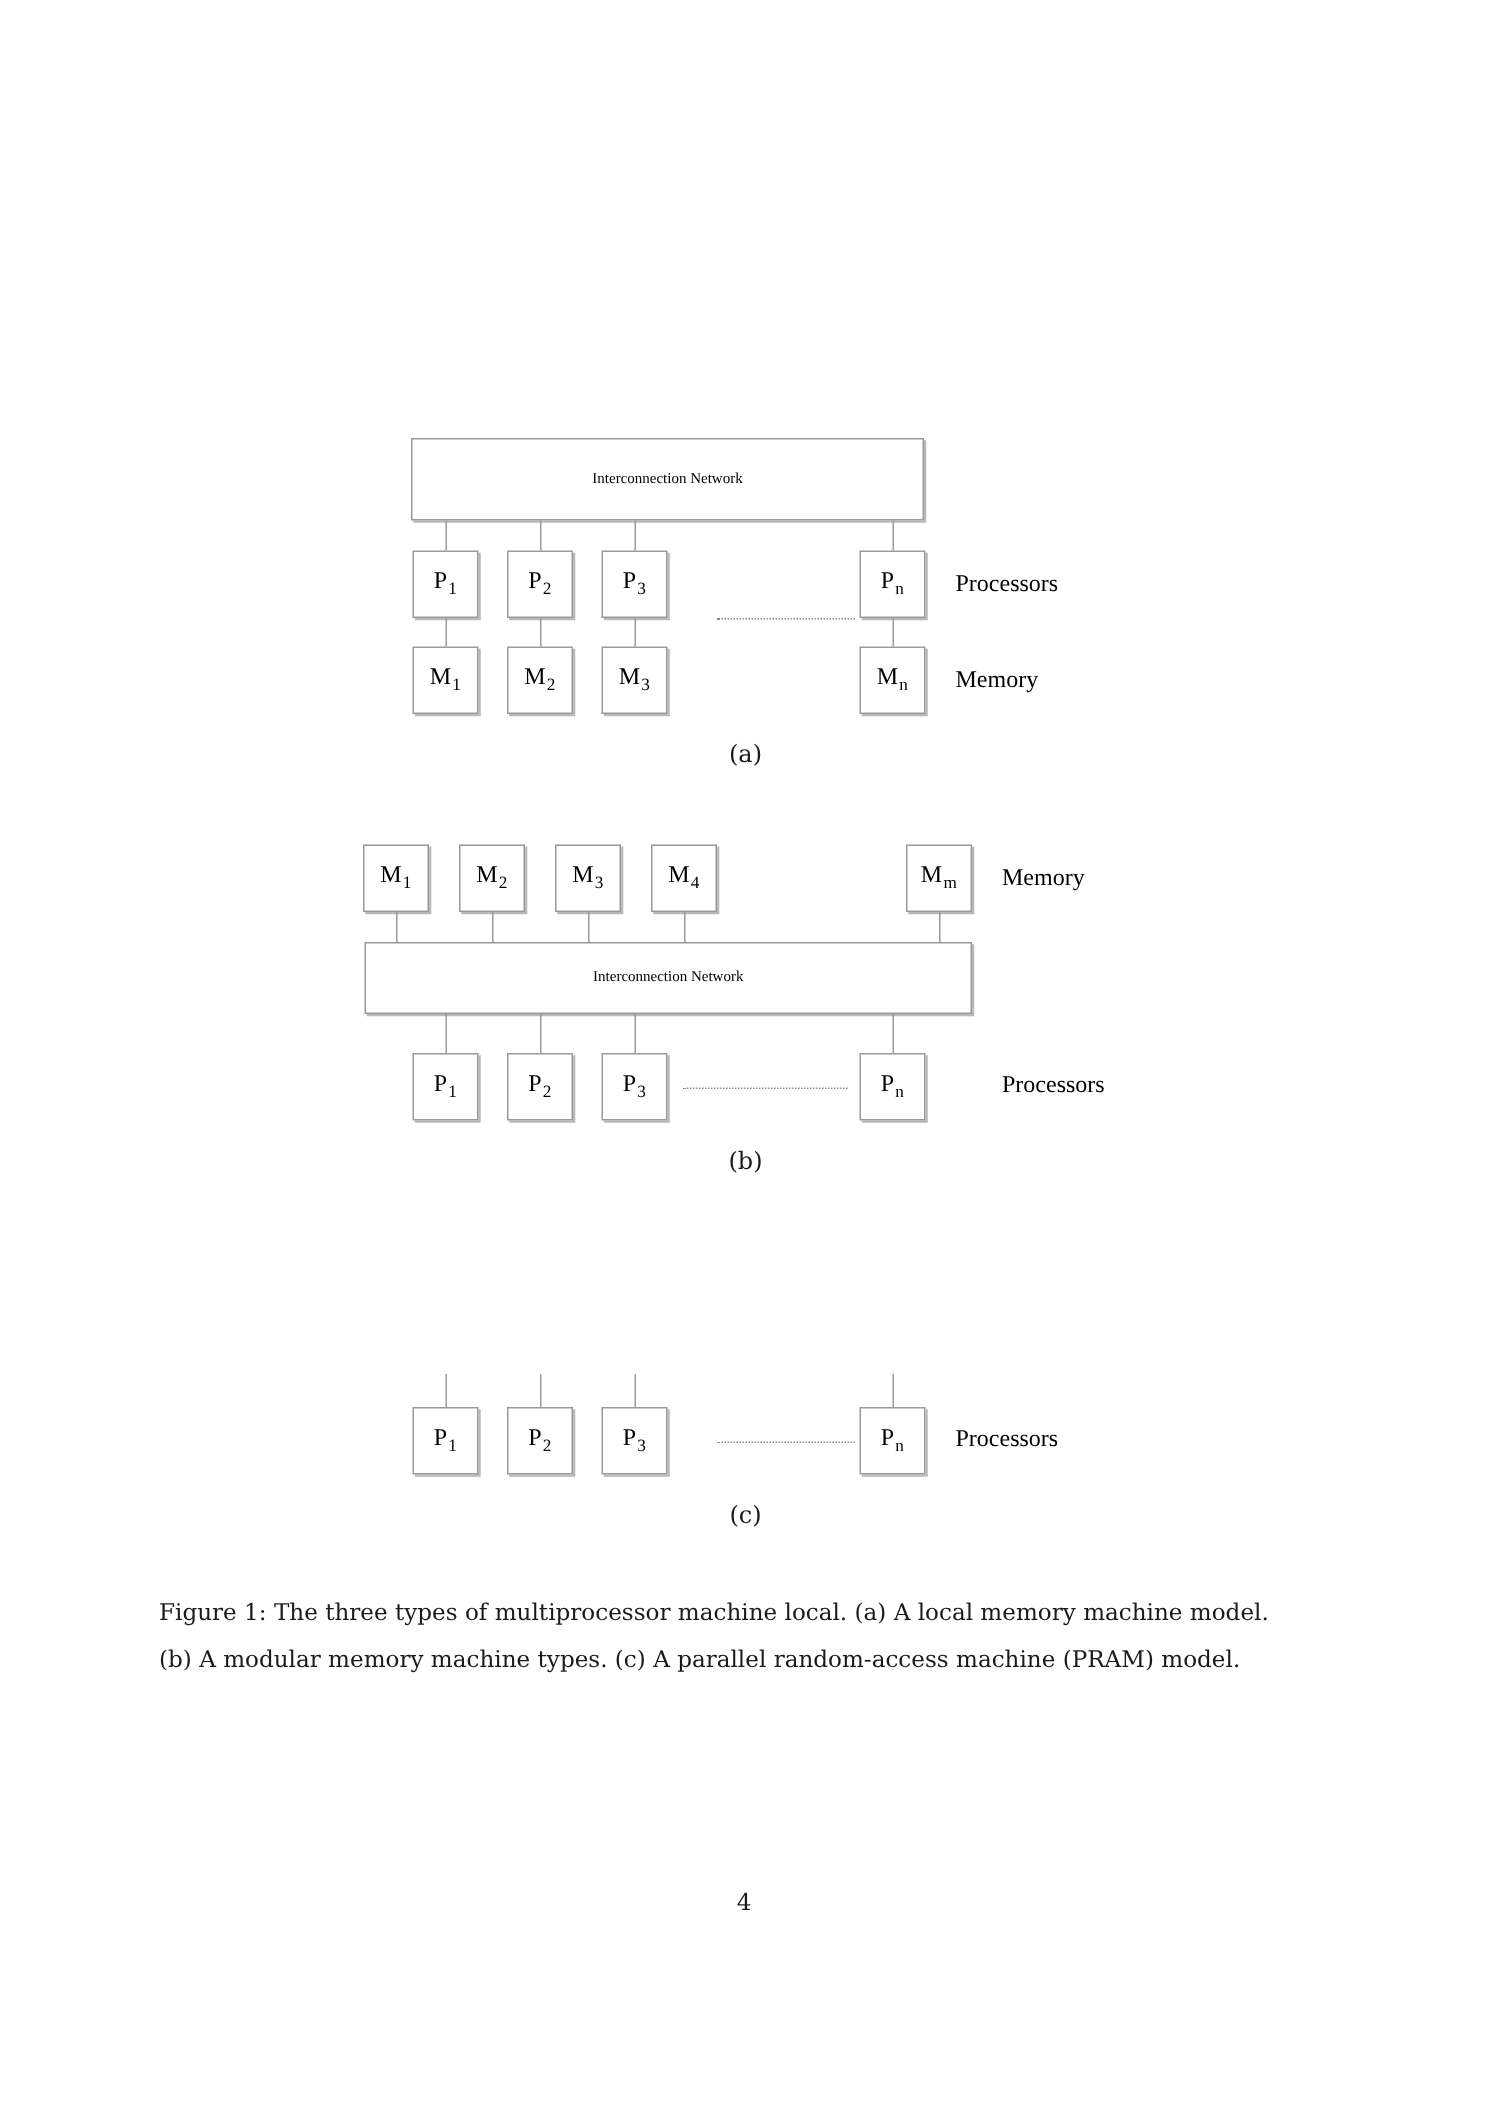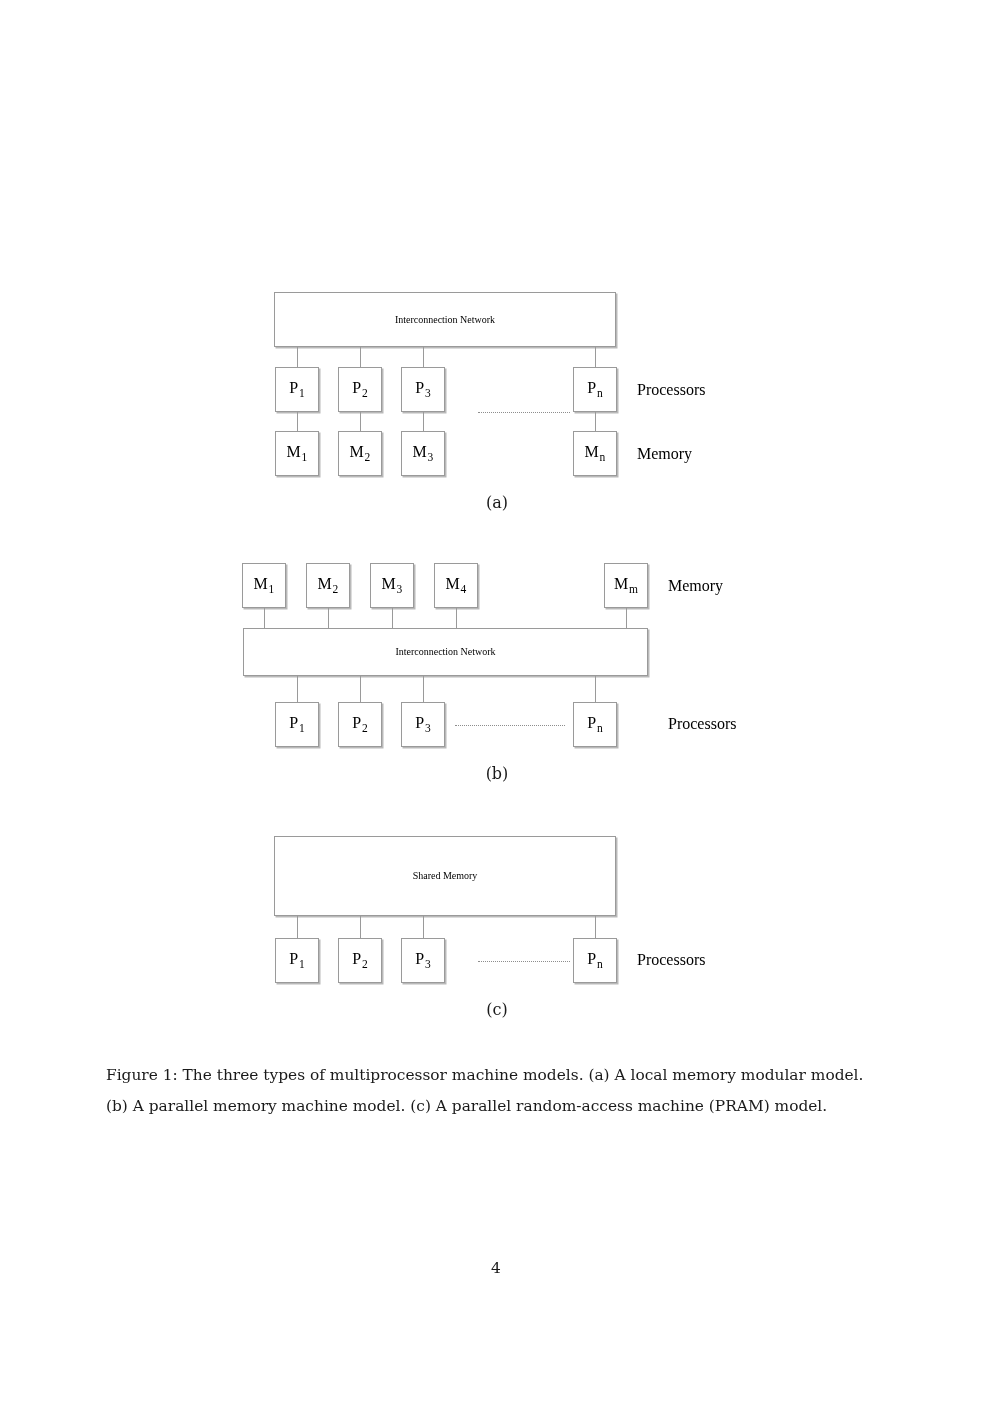--- a/index.html
+++ b/index.html
@@ -263,23 +263,20 @@
     <div class="dots" style="left:455px;top:725px;width:110px;"></div>
 
     <div class="side-label" style="left:668px;top:578px;">Memory</div>
     <div class="side-label" style="left:668px;top:716px;">Processors</div>
 
     <div class="subfig" style="left:447px;top:764px;width:100px;">(b)</div>
   </div>
 
   <div class="fig" style="left:0;top:0;width:992px;height:1040px;">
 
-    <div class="box bar" style="left:274px;top:836px;width:342px;height:80px;">
-      <div class="box-label">Shared Memory</div>
-    </div>
 
     <div class="conn" style="left:296.5px;top:916px;height:22px;"></div>
     <div class="conn" style="left:360px;top:916px;height:22px;"></div>
     <div class="conn" style="left:423px;top:916px;height:22px;"></div>
     <div class="conn" style="left:595px;top:916px;height:22px;"></div>
 
     <div class="box unit" style="left:275px;top:938px;">
       <div class="box-label">
         <span>P</span><sub>1</sub>
       </div>
@@ -301,19 +298,19 @@
     </div>
 
     <div class="dots" style="left:478px;top:961px;width:92px;"></div>
 
     <div class="side-label" style="left:637px;top:952px;">Processors</div>
 
     <div class="subfig" style="left:447px;top:1000px;width:100px;">(c)</div>
   </div>
 
   <div class="caption">
-    <div>Figure 1: The three types of multiprocessor machine models. (a) A local memory modular model.</div>
-    <div>(b) A parallel memory machine model. (c) A parallel random-access machine (PRAM) model.</div>
+    <div>Figure 1: The three types of multiprocessor machine local. (a) A local memory machine model.</div>
+    <div>(b) A modular memory machine types. (c) A parallel random-access machine (PRAM) model.</div>
   </div>
 
   <div class="page-number">4</div>
 
 </div>
 
 </body></html>

